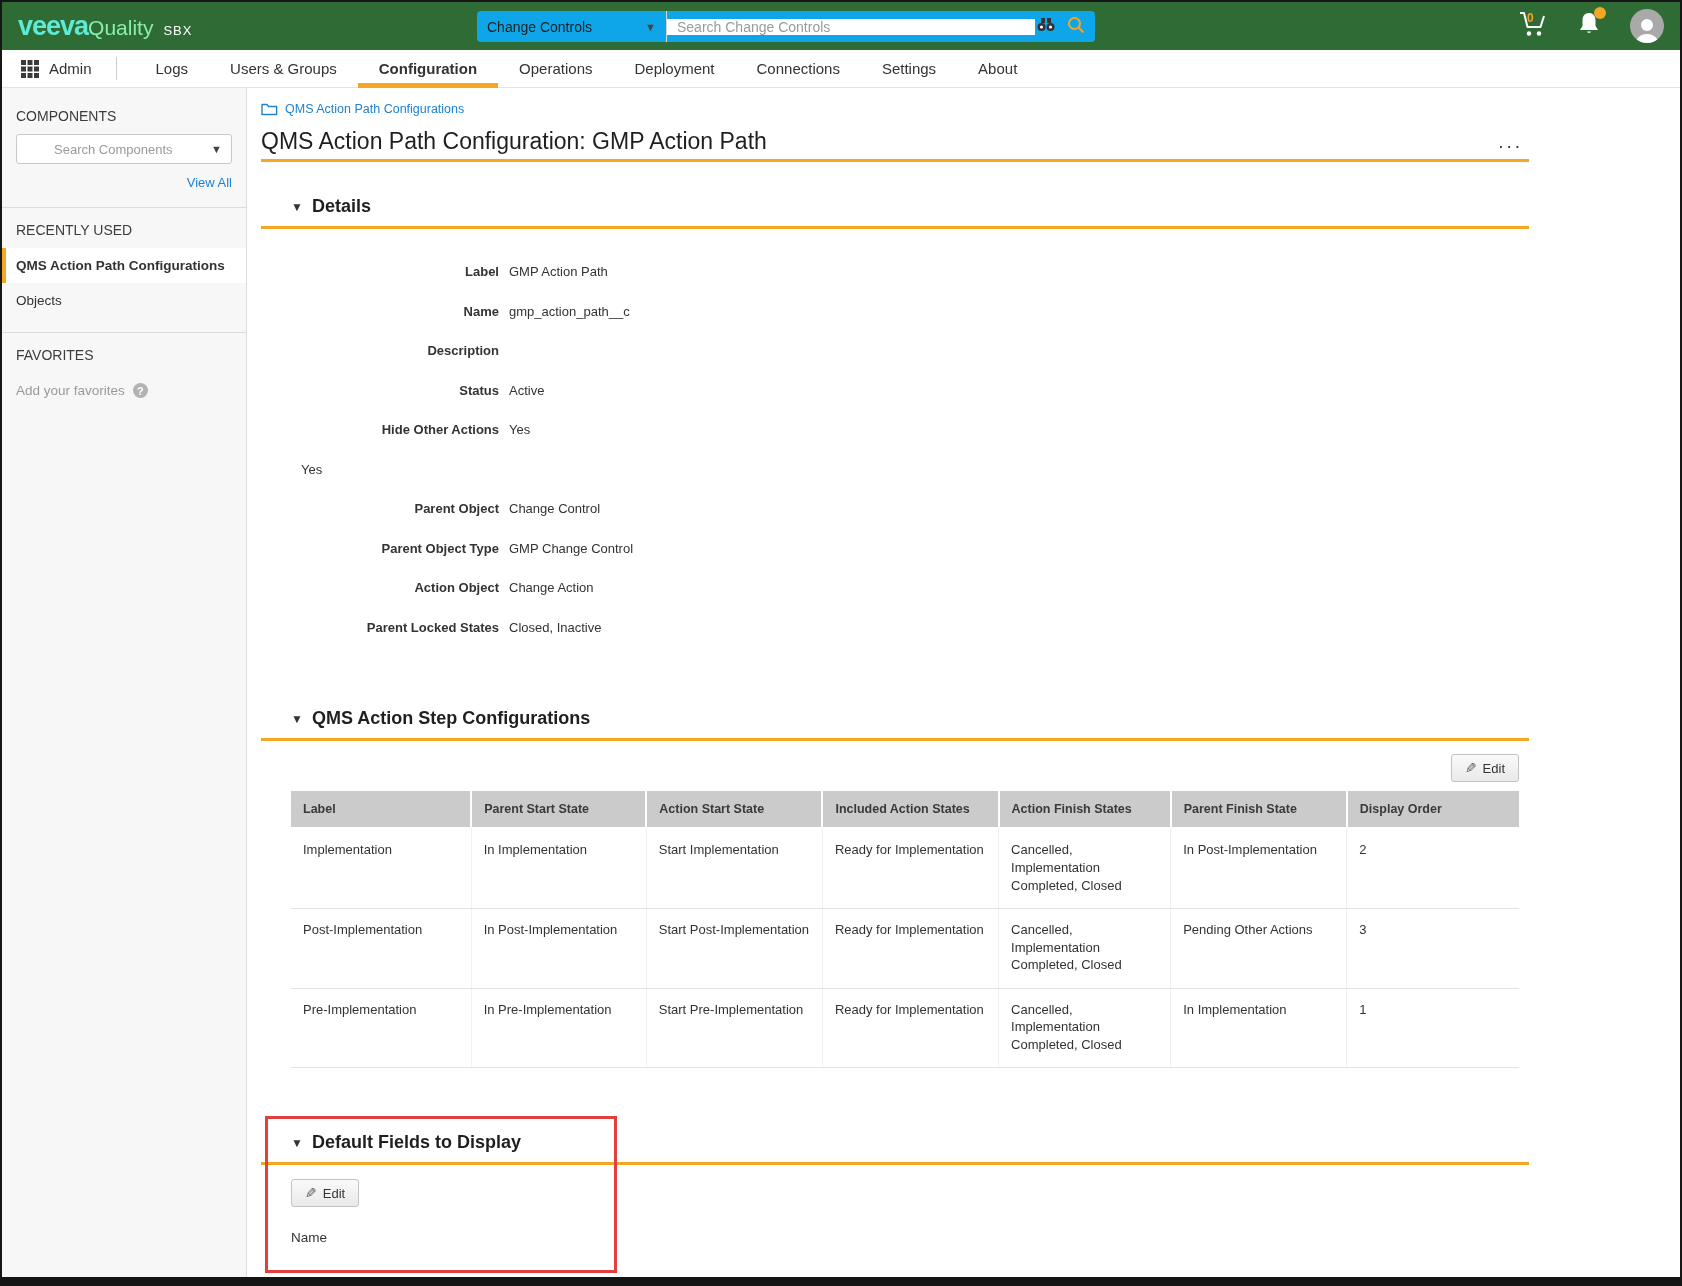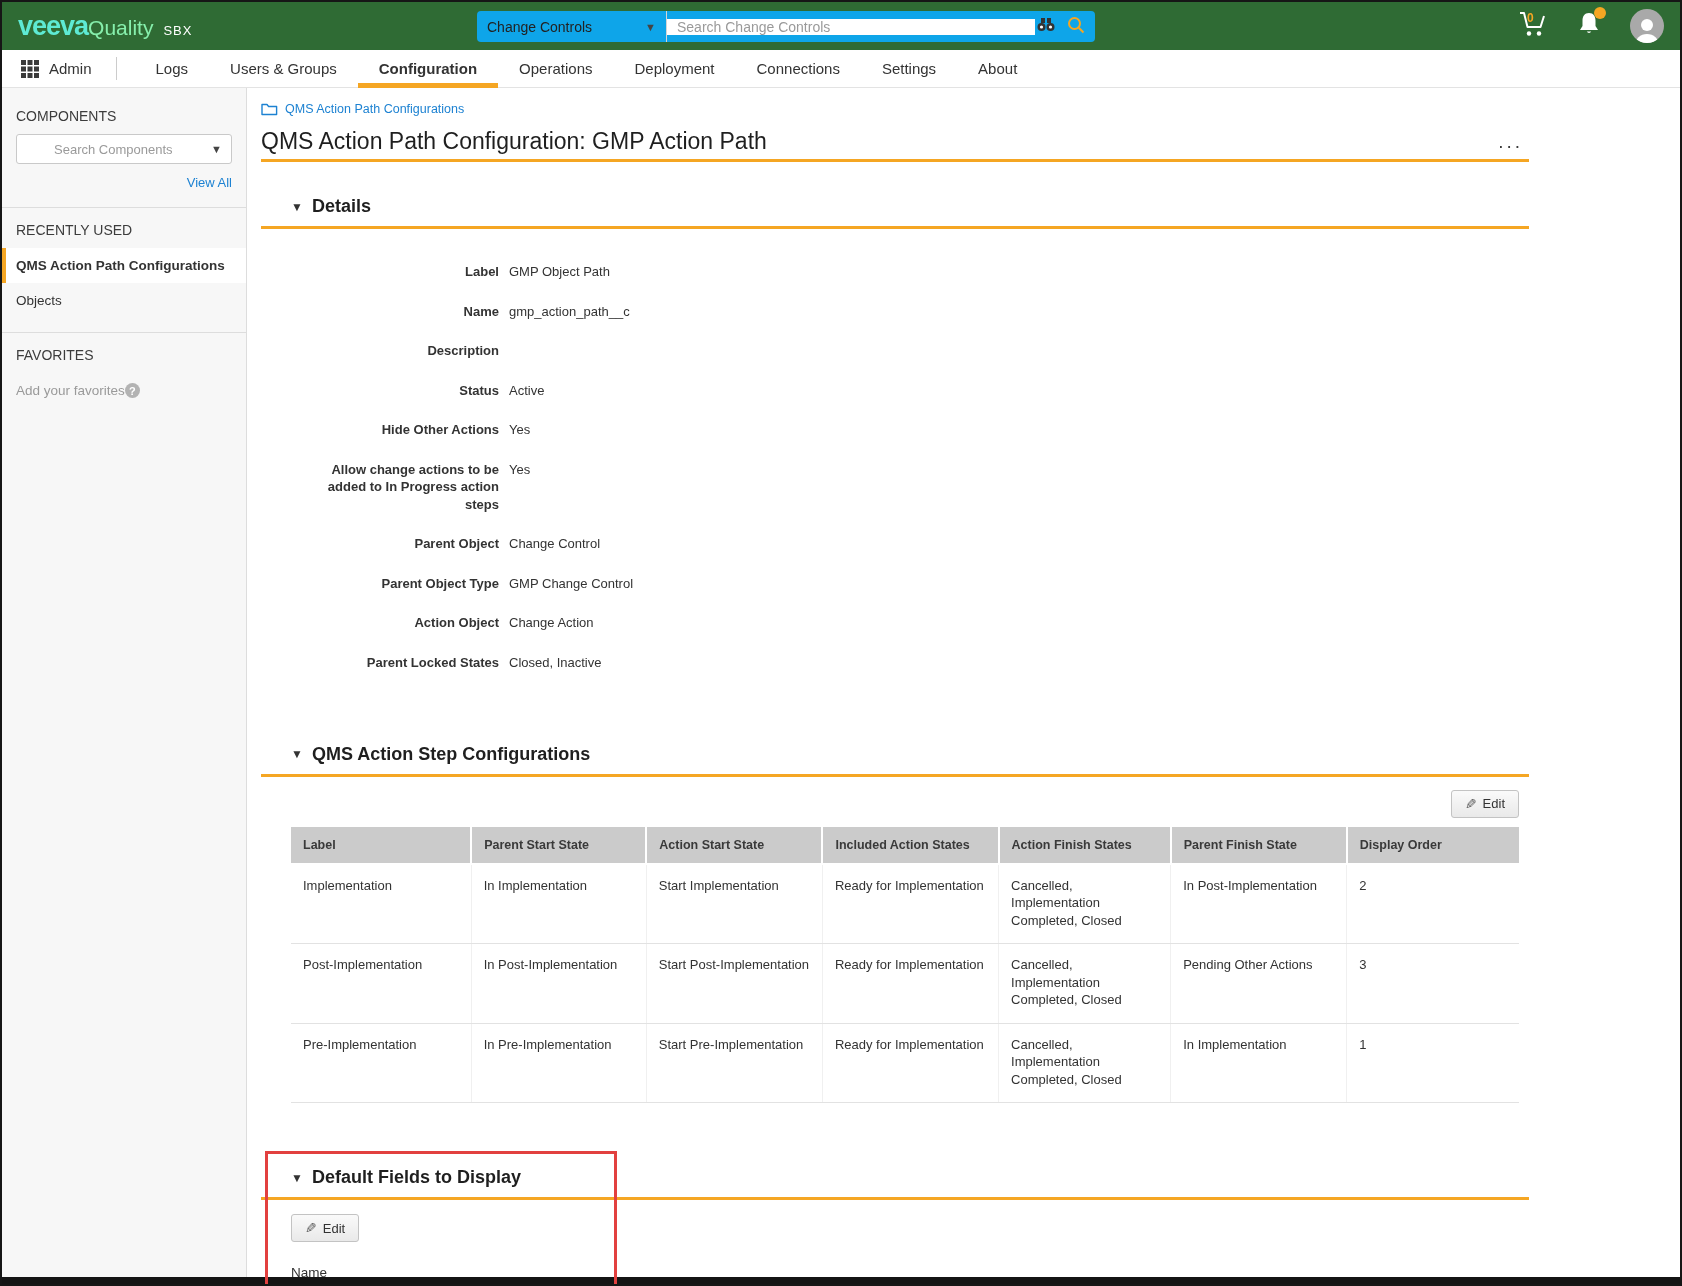--- a/index.html
+++ b/index.html
@@ -71,21 +71,21 @@
     display: flex; align-items: center; justify-content: space-between; padding: 0 9px; cursor: pointer;
   }
   .side-search .ph { font-size: 13px; color: #9a9a9a; margin-left: 28px; }
   .side-search .caret { font-size: 11px; color: #444; }
   .view-all { text-align: right; padding: 9px 14px 16px; }
   .view-all a { color: #1D82D2; font-size: 13px; text-decoration: none; cursor: pointer; }
   .side-divider { border-top: 1px solid #ddd; }
   .side-section { padding-top: 14px; }
   .side-item { padding: 10px 14px; font-size: 13.5px; color: #333; cursor: pointer; }
   .side-item.selected { background: #fff; border-left: 4px solid #F5A623; padding-left: 10px; font-weight: bold; }
-  .favorites-empty { padding: 10px 14px; font-size: 13.5px; color: #9a9a9a; display: flex; align-items: center; gap: 0; }
+  .favorites-empty { padding: 10px 14px; font-size: 13.5px; color: #9a9a9a; display: flex; align-items: center; gap: 8px; }
   .q-icon { width: 15px; height: 15px; border-radius: 50%; background: #b3b3b3; color: #fff; font-size: 11px; font-weight: bold; display: inline-flex; align-items: center; justify-content: center; }
 
   
   .main { flex: 1 1 auto; background: #fff; padding: 14px 0 0 14px; position: relative; }
   .content { width: 1268px; }
 
   .breadcrumb { display: flex; align-items: center; gap: 7px; }
   .breadcrumb a { color: #1D82D2; font-size: 12.5px; text-decoration: none; cursor: pointer; }
 
   .title-row { display: flex; align-items: center; justify-content: space-between; margin: 12px 0 4px; }
@@ -273,40 +273,39 @@
 
       <div class="section">
         <div class="section-head details-head">
           <span class="section-caret">▼</span>
           <span class="section-title">Details</span>
         </div>
         <hr class="orange-hr">
         <div class="details-body">
           <div class="field-row">
             <div class="field-label">Label</div>
-            <div class="field-value">GMP Object Path</div>
+            <div class="field-value">GMP Action Path</div>
           </div>
           <div class="field-row">
             <div class="field-label">Name</div>
             <div class="field-value">gmp_action_path__c</div>
           </div>
           <div class="field-row">
             <div class="field-label">Description</div>
             <div class="field-value"></div>
           </div>
           <div class="field-row">
             <div class="field-label">Status</div>
             <div class="field-value">Active</div>
           </div>
           <div class="field-row">
             <div class="field-label">Hide Other Actions</div>
             <div class="field-value">Yes</div>
           </div>
           <div class="field-row">
-            <div class="field-label">Allow change actions to be added to In Progress action steps</div>
             <div class="field-value">Yes</div>
           </div>
           <div class="field-row">
             <div class="field-label">Parent Object</div>
             <div class="field-value">Change Control</div>
           </div>
           <div class="field-row">
             <div class="field-label">Parent Object Type</div>
             <div class="field-value">GMP Change Control</div>
           </div>

